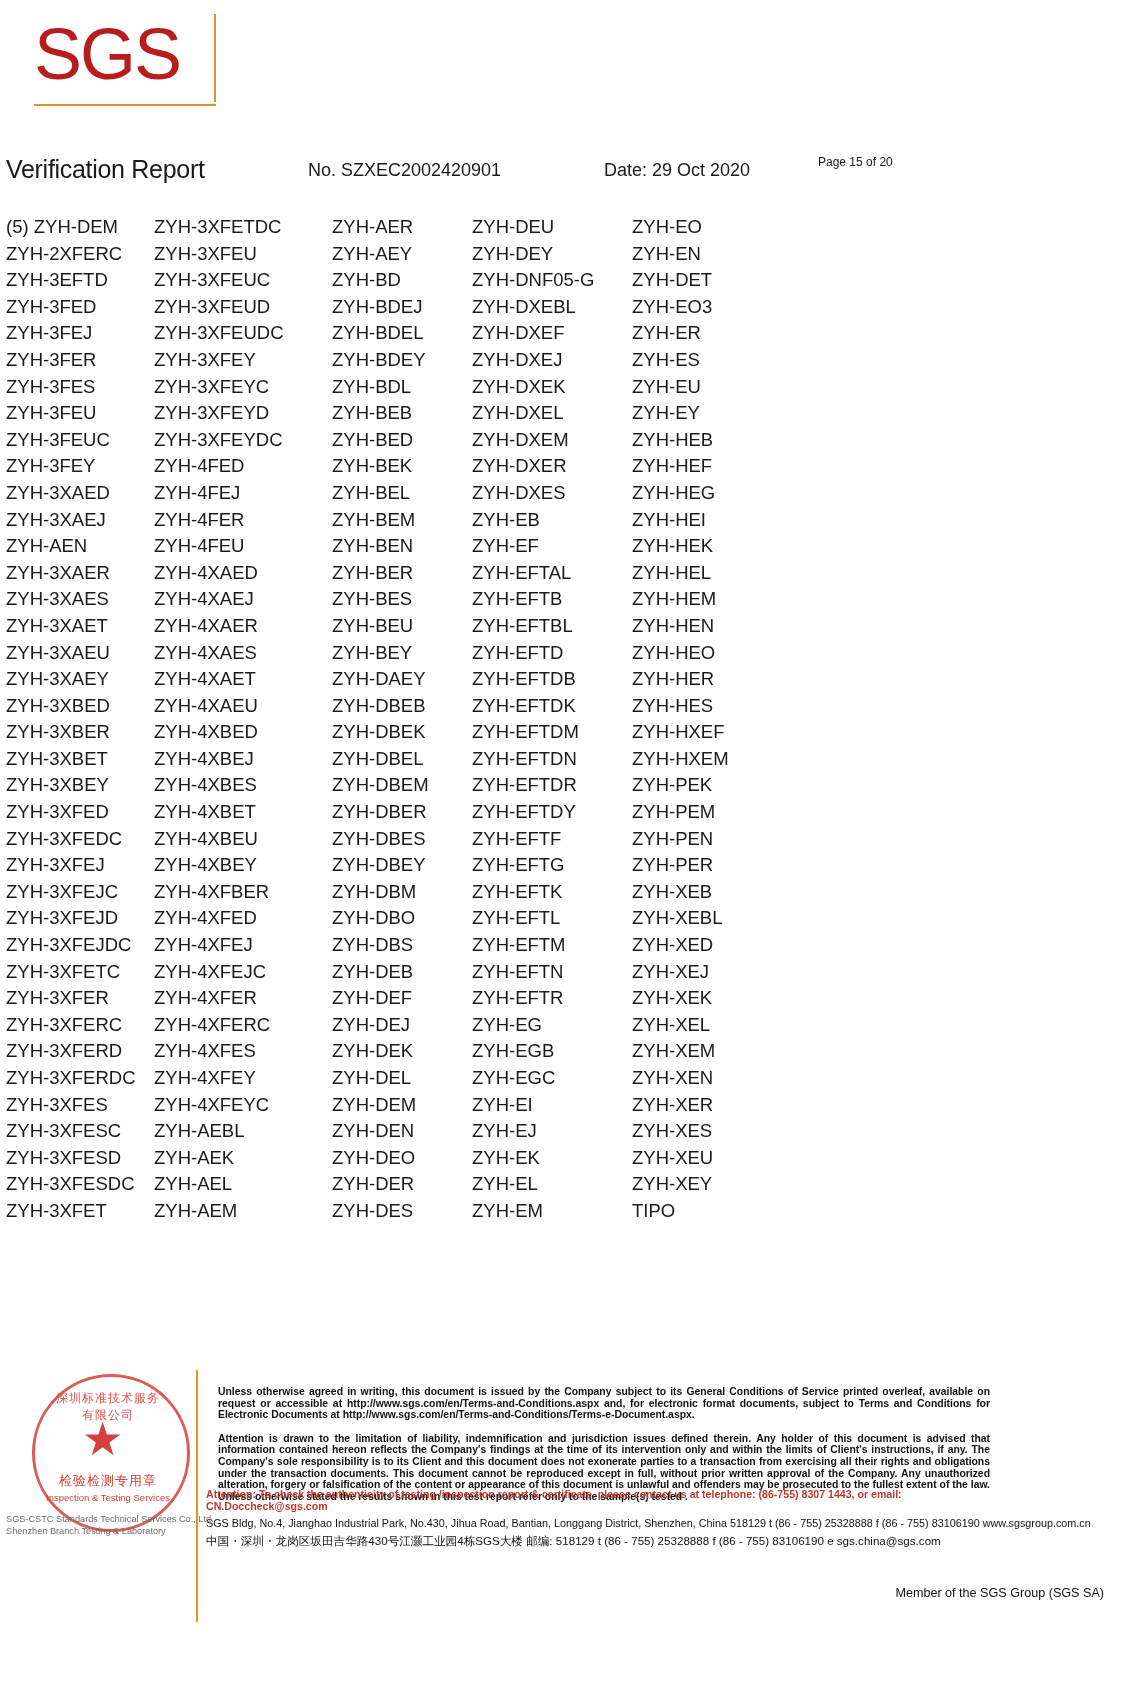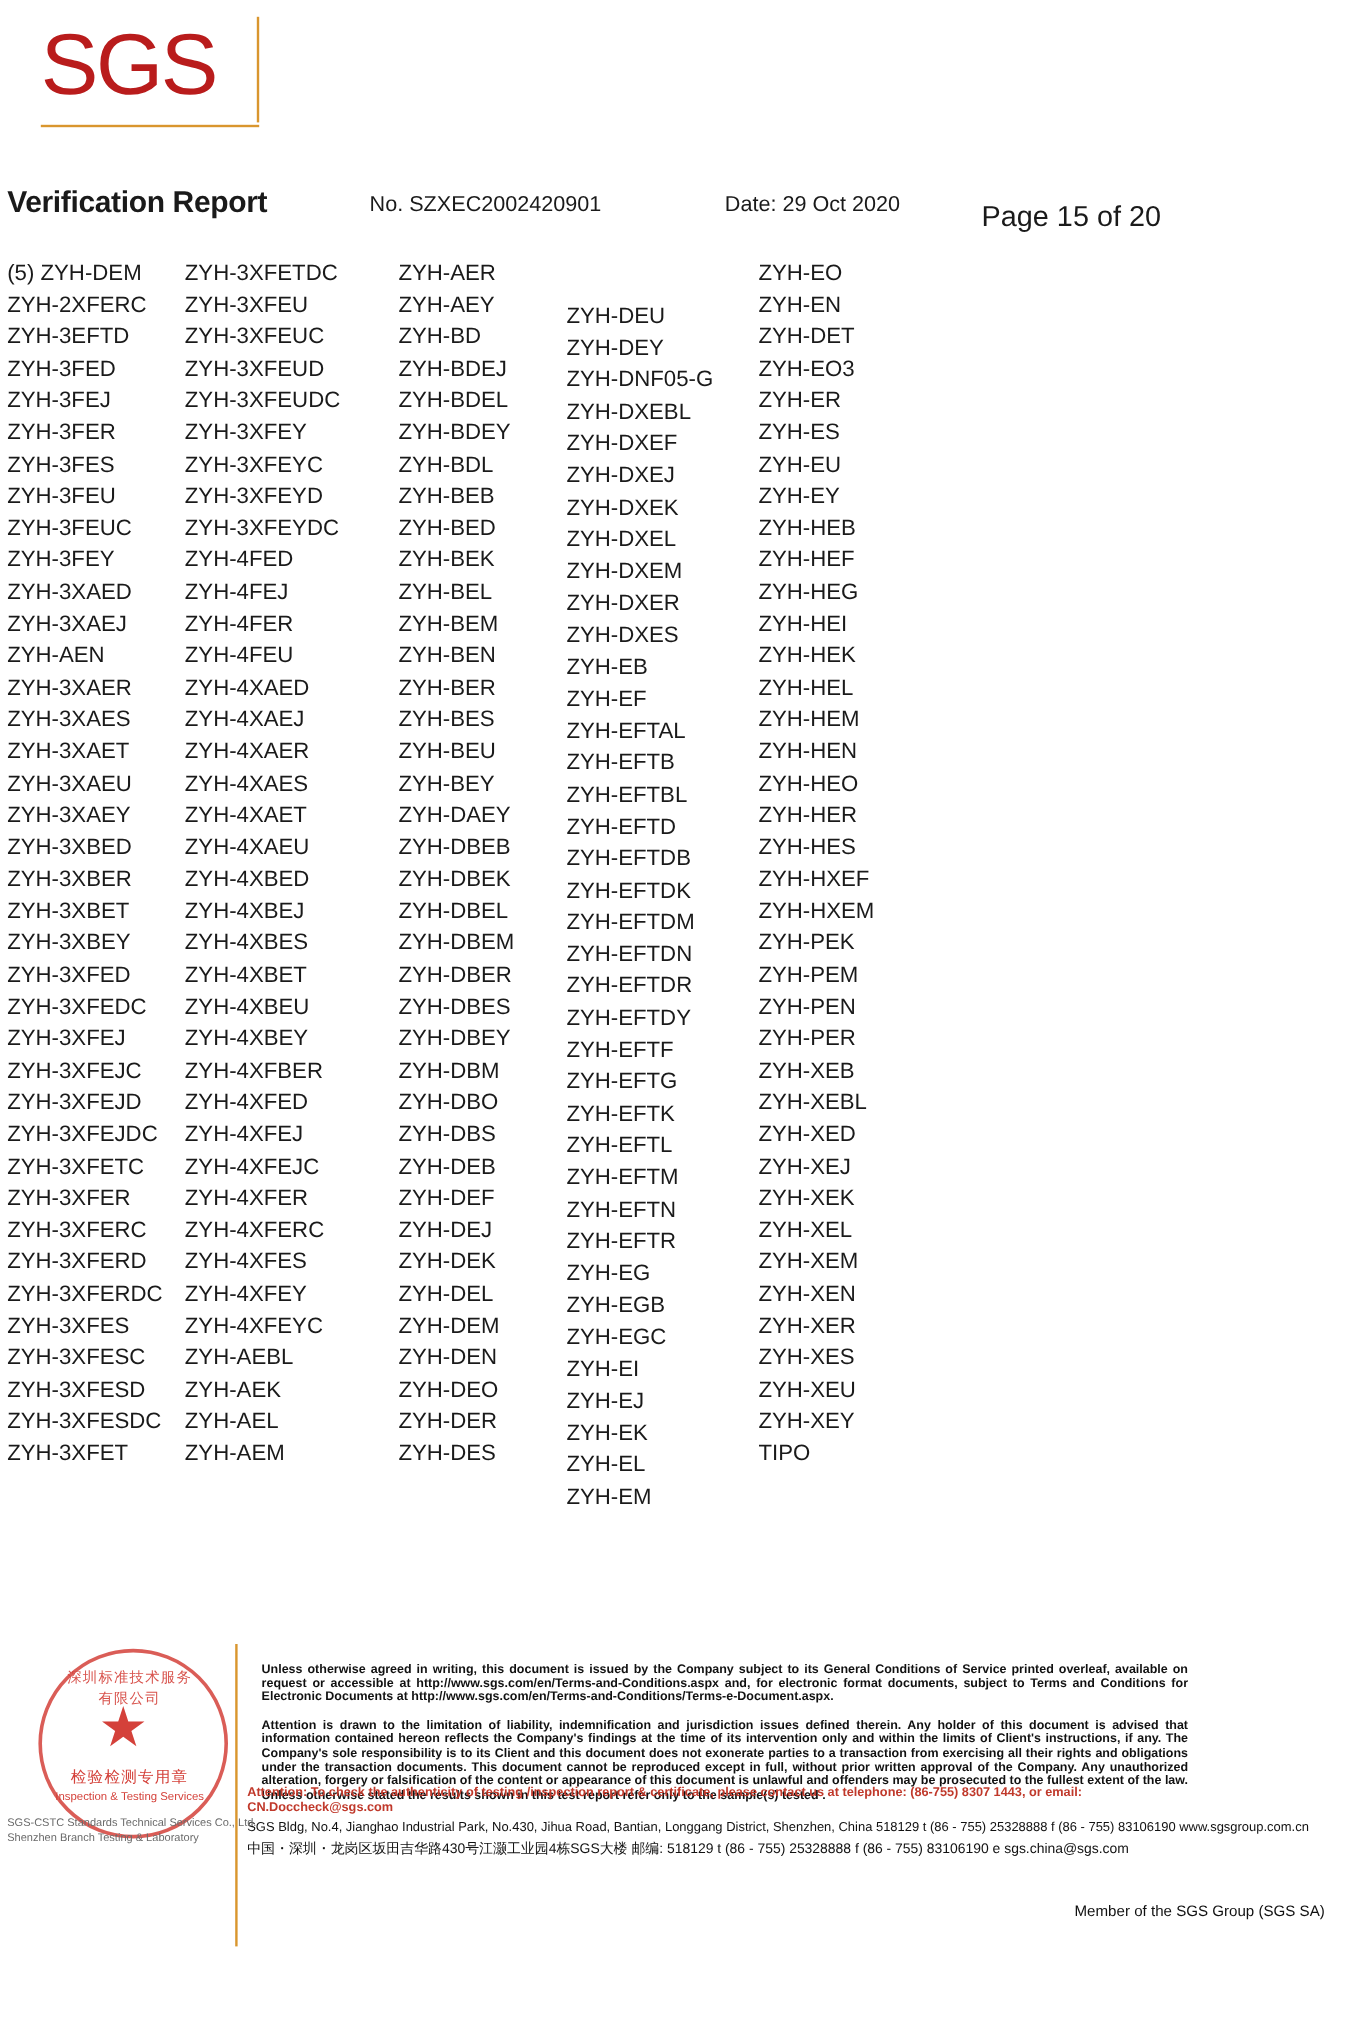--- a/index.html
+++ b/index.html
@@ -50,40 +50,40 @@
     left: 0;
     top: 155px;
     width: 1132px;
     height: 34px;
   }
   .report-title {
     position: absolute;
     left: 6px;
     top: 0;
     font-size: 25px;
-    font-weight: bold;
+    font-weight: normal;
     letter-spacing: -0.3px;
   }
   .report-no {
     position: absolute;
     left: 308px;
     top: 5px;
     font-size: 18px;
   }
   .report-date {
     position: absolute;
     left: 604px;
     top: 5px;
     font-size: 18px;
   }
   .report-page {
     position: absolute;
     left: 818px;
-    top: 12px;
-    font-size: 24px;
+    top: 0;
+    font-size: 12px;
   }
 
   
   .code-grid {
     position: absolute;
     left: 6px;
     top: 214px;
     width: 1000px;
   }
   .code-row {
@@ -93,21 +93,21 @@
     font-size: 18.5px;
     line-height: 26.6px;
   }
   .code-cell {
     display: inline-block;
     vertical-align: top;
   }
   .c0 { width: 148px; }
   .c1 { width: 178px; }
   .c2 { width: 140px; }
-  .c3 { width: 160px; margin-top: 36px; }
+  .c3 { width: 160px; }
   .c4 { width: 160px; }
 
   
   .code-row .c1 { text-align: left; padding-left: 0; }
   .code-row .c2 { text-align: left; }
   .code-row .c3 { text-align: left; }
   .code-row .c4 { text-align: left; }
 
   
   .footer {

